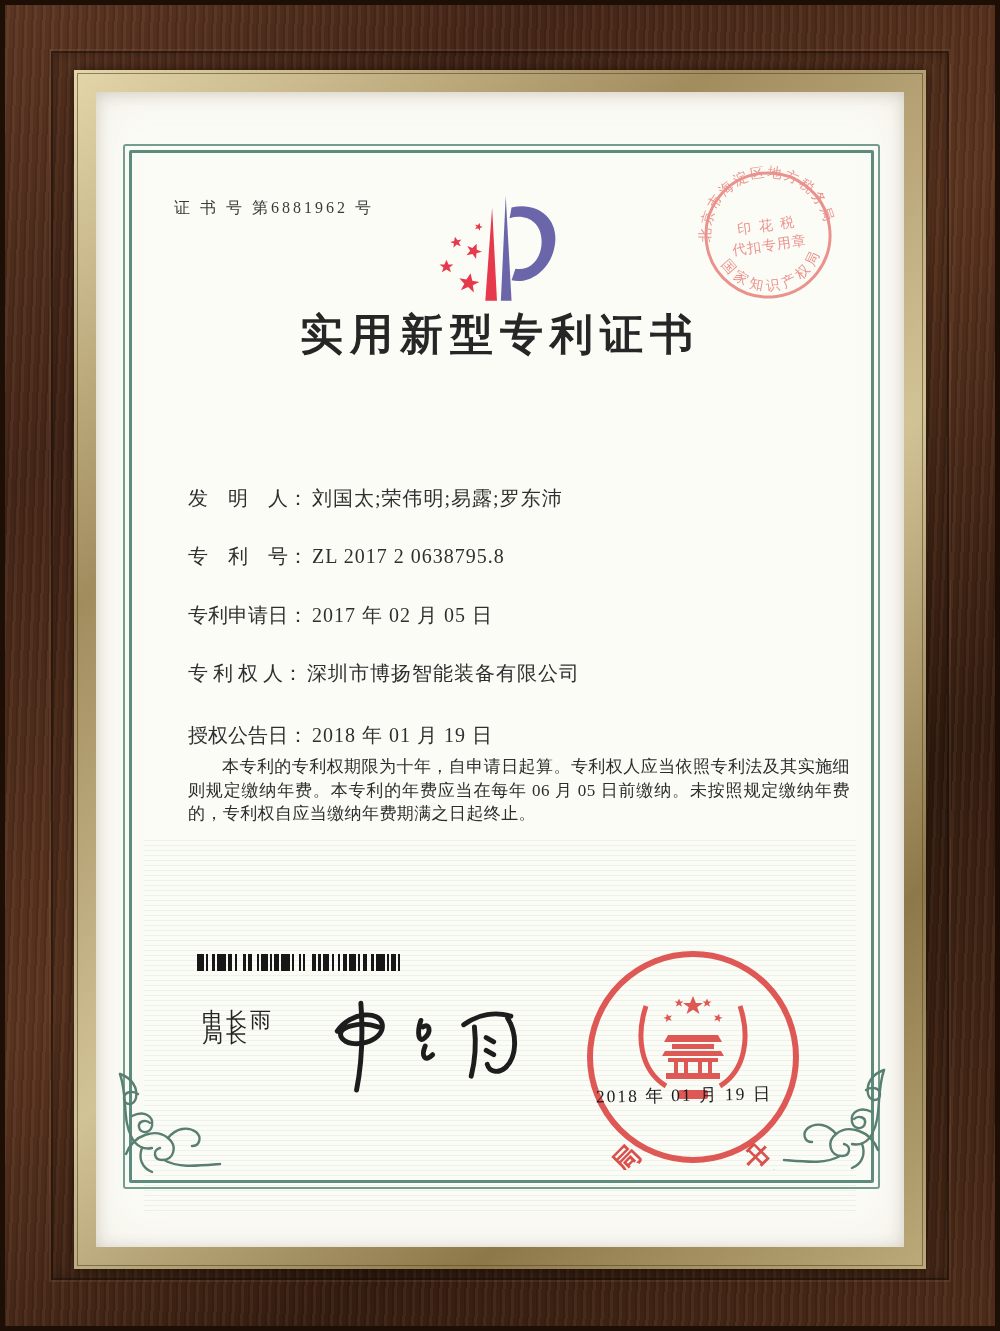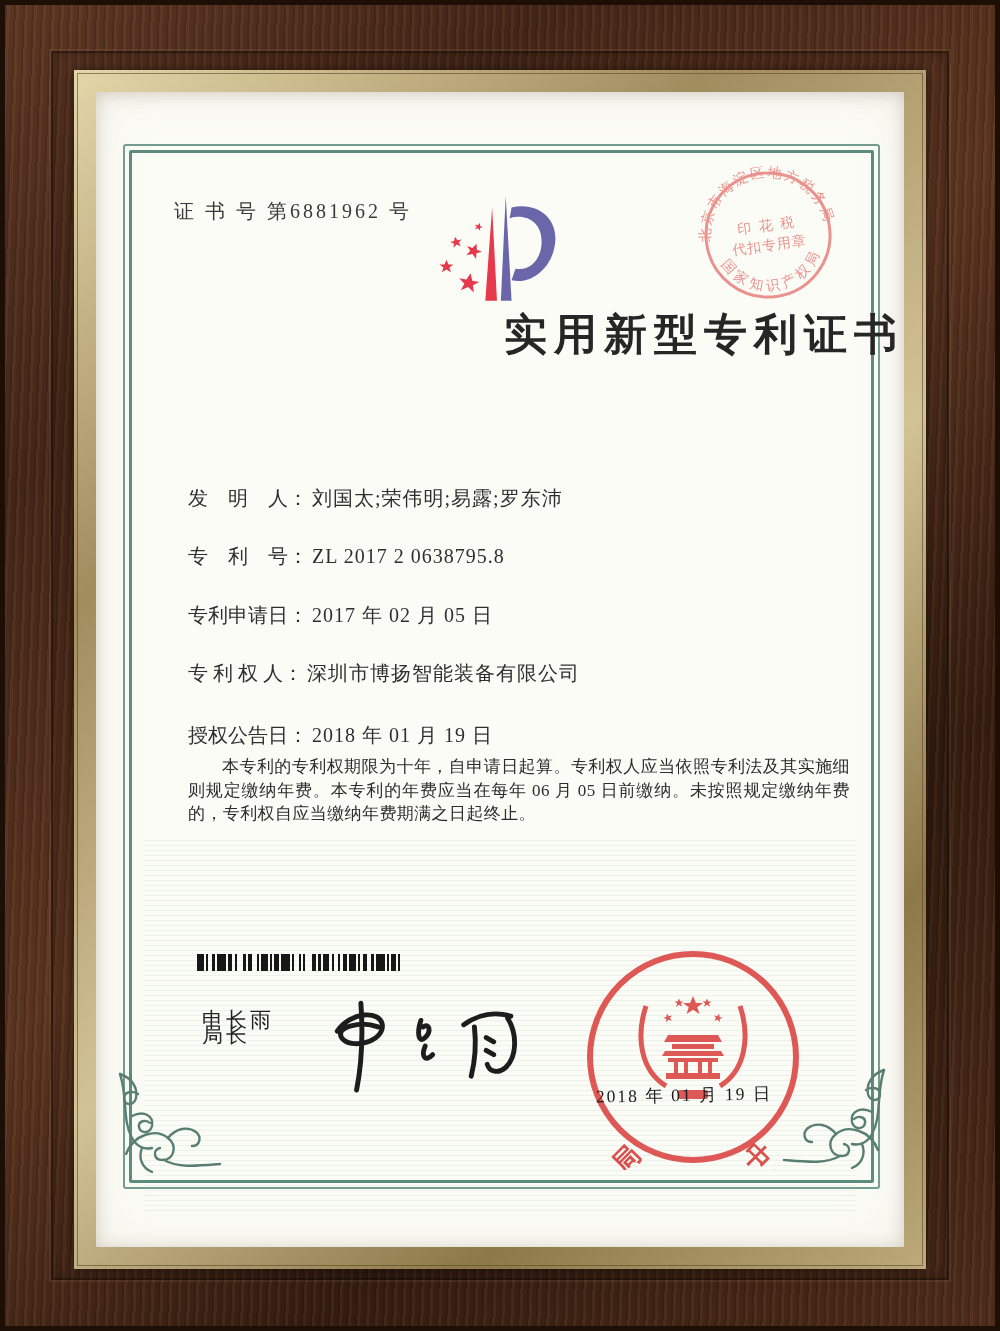--- a/index.html
+++ b/index.html
@@ -22,23 +22,23 @@
   .gold-inner-line{position:absolute;inset:3px;border:1px solid rgba(90,70,40,.6);}
   
   .paper{position:absolute;left:96px;right:96px;top:92px;bottom:84px;background:#fcfcf7;
     box-shadow:inset 0 2px 16px rgba(90,70,40,.22), inset 0 0 55px rgba(140,120,80,.10);}
   .stripes{position:absolute;left:48px;right:48px;top:748px;height:372px;pointer-events:none;
     background:repeating-linear-gradient(180deg,rgba(100,150,130,.10) 0 1px,transparent 1px 5px);}
   .green-border{position:absolute;left:33px;right:30px;top:58px;bottom:64px;
     border:3px solid #5d8c7e;border-radius:2px;}
   .green-border-outer{position:absolute;inset:-9px;border:2px solid #749d90;border-radius:3px;}
   
-  .cert-no{position:absolute;left:78px;top:106px;font-size:20px;letter-spacing:3px;color:#3a3a3a;}
+  .cert-no{position:absolute;left:78px;top:106px;font-size:16px;letter-spacing:3px;color:#3a3a3a;}
   .logo{position:absolute;left:332px;top:100px;width:136px;height:130px;}
-  .title{position:absolute;left:0;right:0;top:214px;text-align:right;
+  .title{position:absolute;left:0;right:0;top:214px;text-align:center;
     font-size:43px;font-weight:bold;letter-spacing:7px;color:#262626;}
   .field{position:absolute;left:92px;font-size:20px;color:#2f2f2f;white-space:nowrap;}
   .f1{top:331px}.f2{top:393px}.f3{top:451px}.f4{top:510px}.f5{top:568px}.f6{top:630px}
   .field .val{margin-left:4px;letter-spacing:1px;}
   .paras{position:absolute;left:92px;top:663px;width:662px;}
   .paras p{margin:0;text-indent:2em;font-size:17px;line-height:23.6px;
     text-align:justify;color:#2d2d2d;letter-spacing:.4px;}
   .barcode{position:absolute;left:101px;top:862px;width:210px;height:17px;display:flex;}
   .barcode i{display:block;height:100%;}
   .barcode i.b{background:#171717;}

